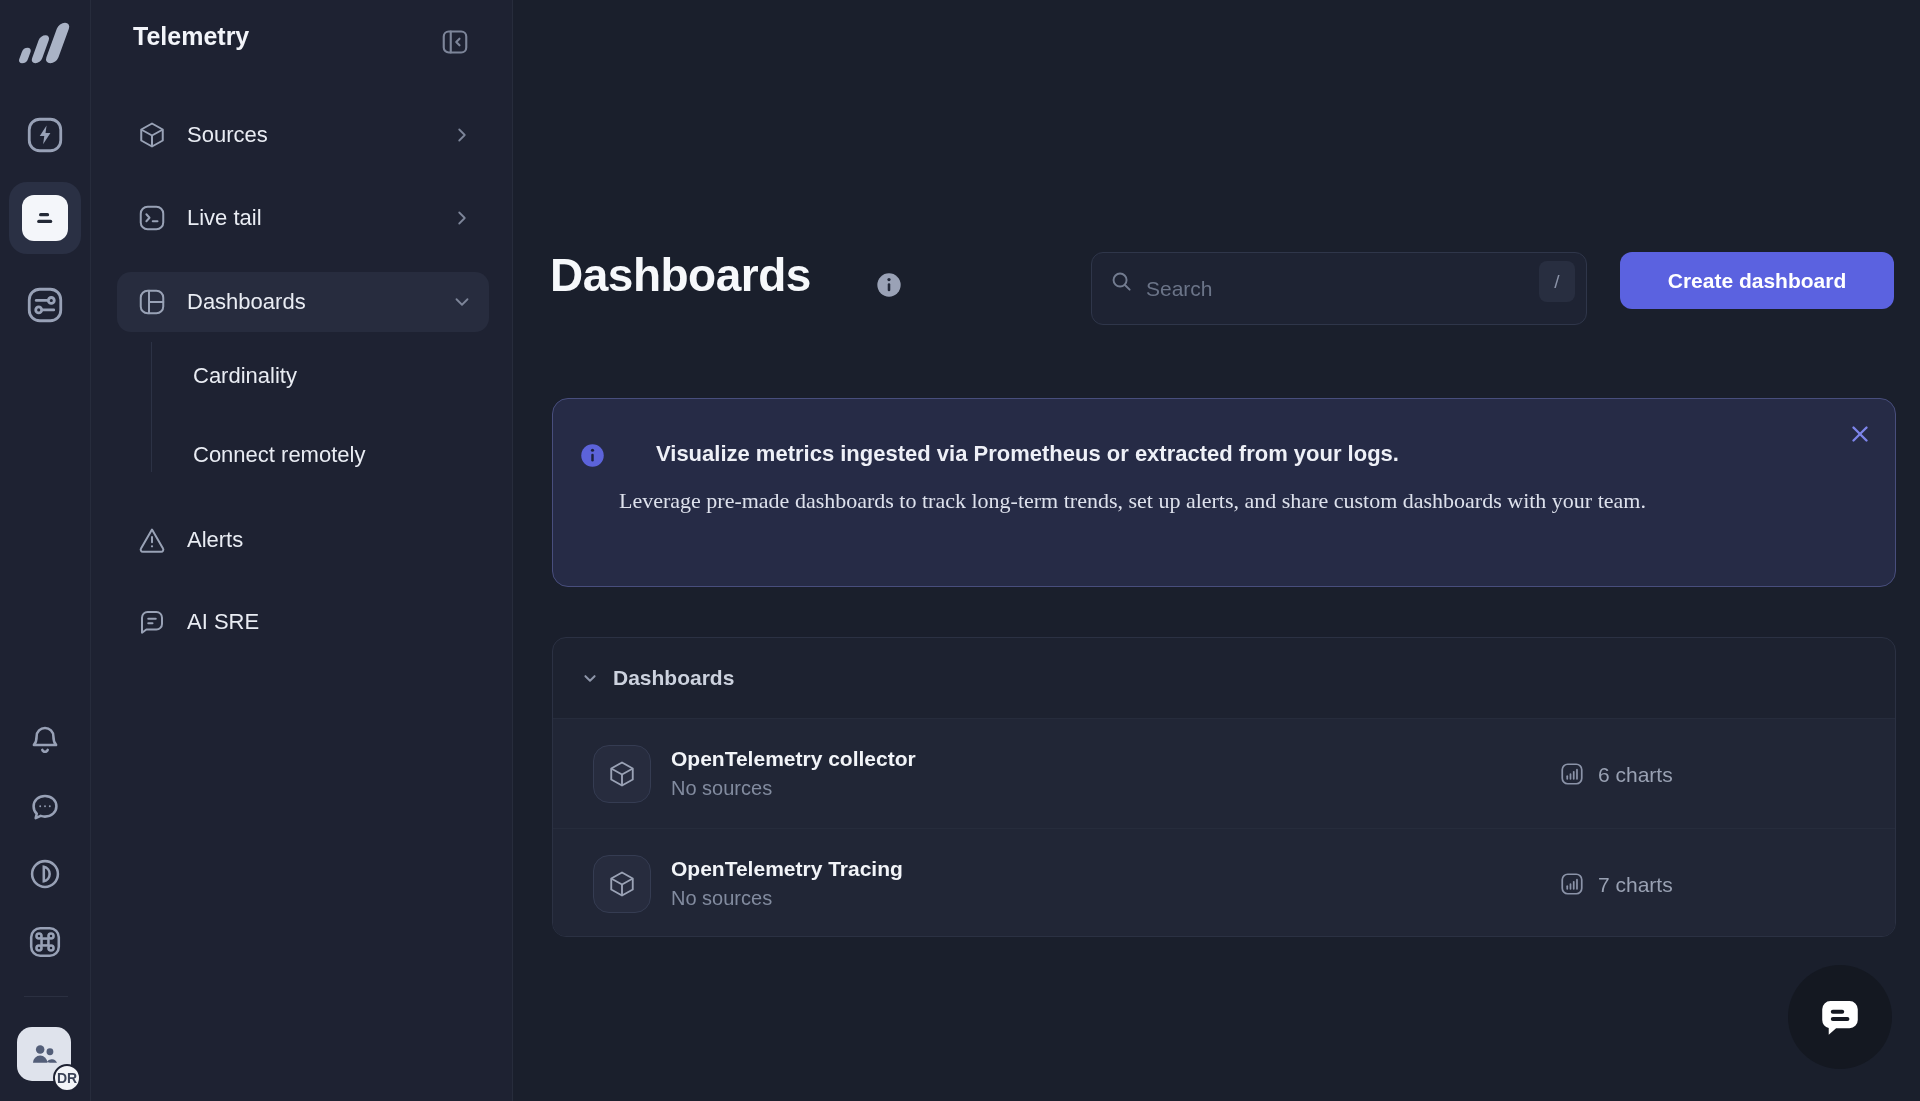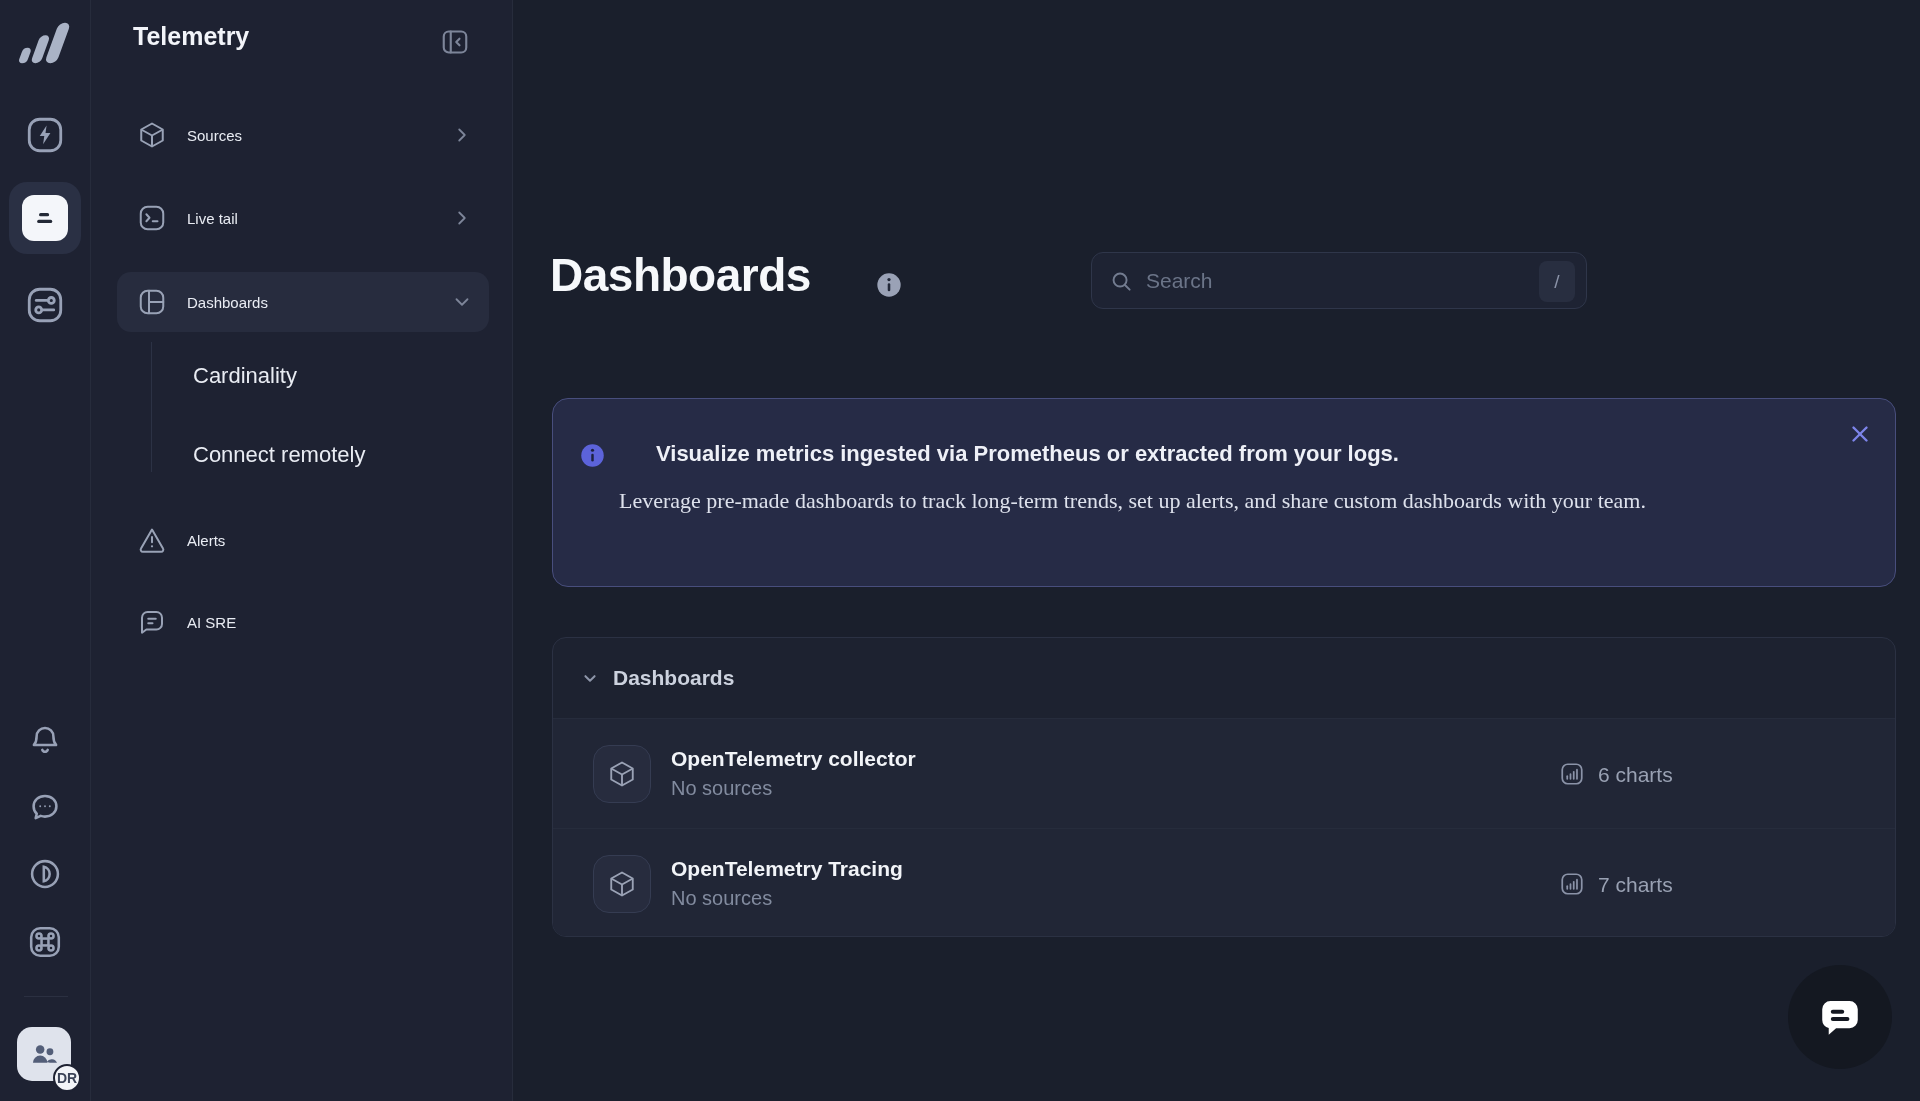--- a/index.html
+++ b/index.html
@@ -40,33 +40,33 @@
   .sidebar { position:absolute; left:91px; top:0; bottom:0; width:422px;
              background:#1e2232; border-right:1px solid #272c3c; }
   .sb-title { position:absolute; left:42px; top:22px; font-size:25px; font-weight:700; color:#f2f4f9; }
   .sb-collapse { position:absolute; left:346px; top:24px; width:36px; height:36px;
                  color:#7d8599; display:flex; align-items:center; justify-content:center; cursor:pointer; }
   .sb-collapse svg { width:30px; height:30px; }
   .nav-item { position:absolute; left:26px; width:372px; height:60px; border-radius:14px;
               display:flex; align-items:center; cursor:pointer; }
   .nav-item.selected { background:#272c3e; }
   .nav-item .nicon { width:30px; height:30px; margin-left:20px; color:#99a2b6; flex:none; }
-  .nav-item .nlabel { margin-left:20px; font-size:15px; color:#e9ecf3; }
+  .nav-item .nlabel { margin-left:20px; font-size:22px; color:#e9ecf3; }
   .nav-item .chev { margin-left:auto; margin-right:16px; width:22px; height:22px; color:#7d8599; }
   .nav-sub { position:absolute; left:26px; width:372px; height:60px; display:flex;
              align-items:center; cursor:pointer; }
   .nav-sub .nlabel { margin-left:76px; font-size:22px; color:#e9ecf3; }
   .indent-line { position:absolute; left:60px; top:342px; width:1px; height:130px; background:#2c3245; }
 
   
   .main { position:absolute; left:513px; top:0; right:0; bottom:0; background:#1a1f2c; }
   .page-title { position:absolute; left:37px; top:248px; font-size:46px; font-weight:700;
                 letter-spacing:-0.5px; color:#f6f8fb; }
   .title-info { position:absolute; left:362px; top:271px; width:28px; height:28px; cursor:pointer; }
-  .search { position:absolute; left:578px; top:252px; width:496px; height:57px;
+  .search { position:absolute; left:578px; top:252px; width:496px; height:73px;
             background:#1e2333; border:1px solid #2f364a; border-radius:12px;padding-left:32px; }
   .search svg.mag { position:absolute; left:18px; top:17px; width:23px; height:23px; color:#737c90; }
   .search input { position:absolute; inset:0; background:transparent; border:none; outline:none;
                   color:#dfe3ec; font-size:21px; padding:0 60px 0 54px;
                   font-family:"Liberation Sans",sans-serif; }
   .search input::placeholder { color:#6b7488; }
   .slash-badge { position:absolute; right:11px; top:8px; width:36px; height:41px;
                  background:#282e40; border-radius:8px; color:#8b93a8; font-size:19px;
                  display:flex; align-items:center; justify-content:center; }
   .create-btn { position:absolute; left:1107px; top:252px; width:274px; height:57px;
@@ -277,20 +277,21 @@
 
     <div class="search">
       <svg class="mag" viewBox="0 0 24 24" fill="none" stroke="currentColor" stroke-width="2" stroke-linecap="round">
         <circle cx="10.5" cy="10.5" r="6.8"></circle>
         <line x1="15.6" y1="15.6" x2="20.5" y2="20.5"></line>
       </svg>
       <input type="text" placeholder="Search" style="">
       <div class="slash-badge">/</div>
     </div>
 
+    <button class="create-btn">Create dashboard</button>
 
     <div class="banner">
       <svg class="b-icon" viewBox="0 0 24 24">
         <circle cx="12" cy="12" r="10" fill="#5c63da"></circle>
         <rect x="10.9" y="10.4" width="2.2" height="7" rx="1.1" fill="#1d2240"></rect>
         <circle cx="12" cy="7.3" r="1.4" fill="#1d2240"></circle>
       </svg>
       <div class="b-title">Visualize metrics ingested via Prometheus or extracted from your logs.</div>
       <div class="b-body">Leverage pre-made dashboards to track long-term trends, set up alerts, and share custom dashboards with your team.</div>
       <svg class="b-close" viewBox="0 0 24 24" fill="none" stroke="currentColor" stroke-width="2.2" stroke-linecap="round">

